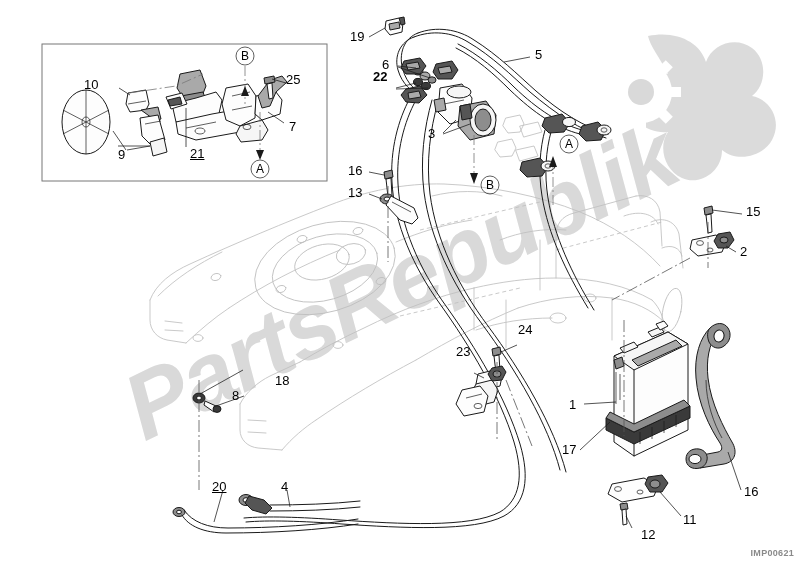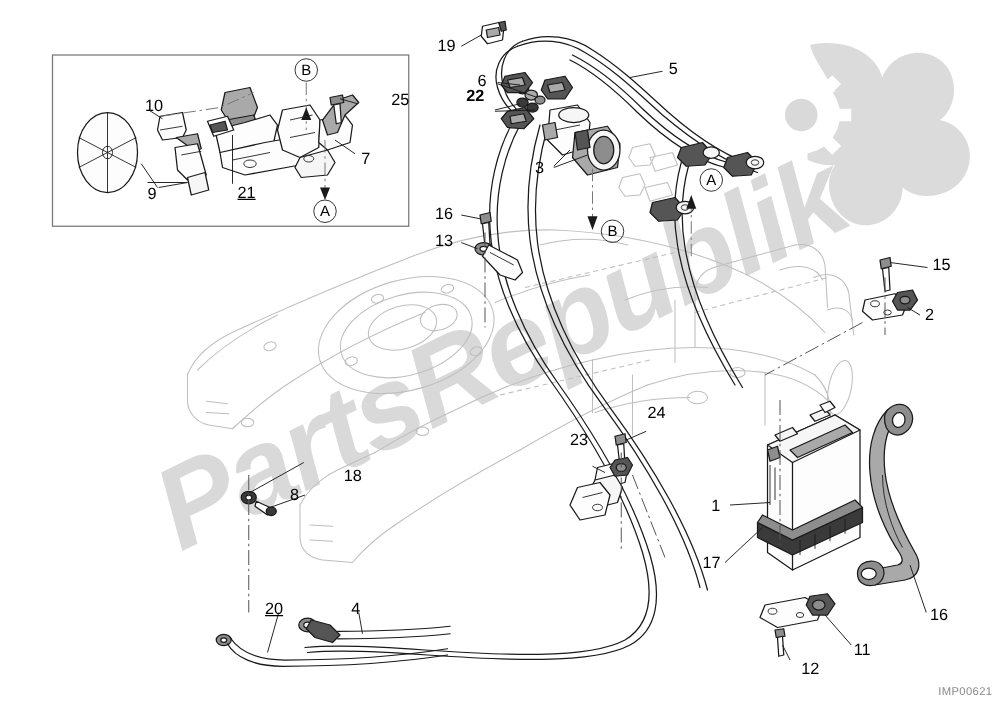--- a/index.html
+++ b/index.html
@@ -28,21 +28,21 @@
     line-height:18px;
     text-align:center;
   }
   .code{
     position:absolute;
     right:6px;bottom:6px;
     font-family:"Liberation Sans", sans-serif;
     font-size:9px;
     letter-spacing:0.3px;
     color:#8a8a8a;
-    font-weight:normal;
+    font-weight:bold;
   }
   .wm-text{
     position:absolute;
     left:50%;top:50%;
     transform:translate(-50%,-50%) rotate(-26deg);
     font-family:"Liberation Sans", sans-serif;
     font-size:93px;
     font-weight:bold;
     font-style:italic;
     color:#d9d9d9;
@@ -435,25 +435,25 @@
       <path class="lead" d="M287 490 L290 507"></path>
       <path class="lead" d="M474 373 L484 378"></path>
       <path class="lead" d="M517 345 L501 352"></path>
       <path class="lead" d="M584 404 L616 402"></path>
       <path class="lead" d="M580 450 L610 422"></path>
       <path class="lead" d="M741 490 L728 452"></path>
       <path class="lead" d="M681 516 L660 492"></path>
     </g>
   </svg>
 
-  <div class="lbl" style="left:116px;top:78px;">10</div>
+  <div class="lbl" style="left:84px;top:78px;">10</div>
   <div class="lbl" style="left:118px;top:148px;">9</div>
   <div class="lbl" style="left:190px;top:147px;text-decoration:underline;">21</div>
   <div class="lbl" style="left:289px;top:120px;">7</div>
-  <div class="lbl" style="left:313px;top:73px;">25</div>
+  <div class="lbl" style="left:286px;top:73px;">25</div>
 
   <div class="refletter" style="left:236px;top:47px;">B</div>
   <div class="refletter" style="left:251px;top:160px;">A</div>
 
   <div class="lbl" style="left:350px;top:30px;">19</div>
   <div class="lbl" style="left:535px;top:48px;">5</div>
   <div class="lbl" style="left:382px;top:58px;">6</div>
   <div class="lbl" style="left:373px;top:70px;font-weight:bold;">22</div>
   <div class="lbl" style="left:428px;top:127px;">3</div>
   <div class="lbl" style="left:348px;top:164px;">16</div>

